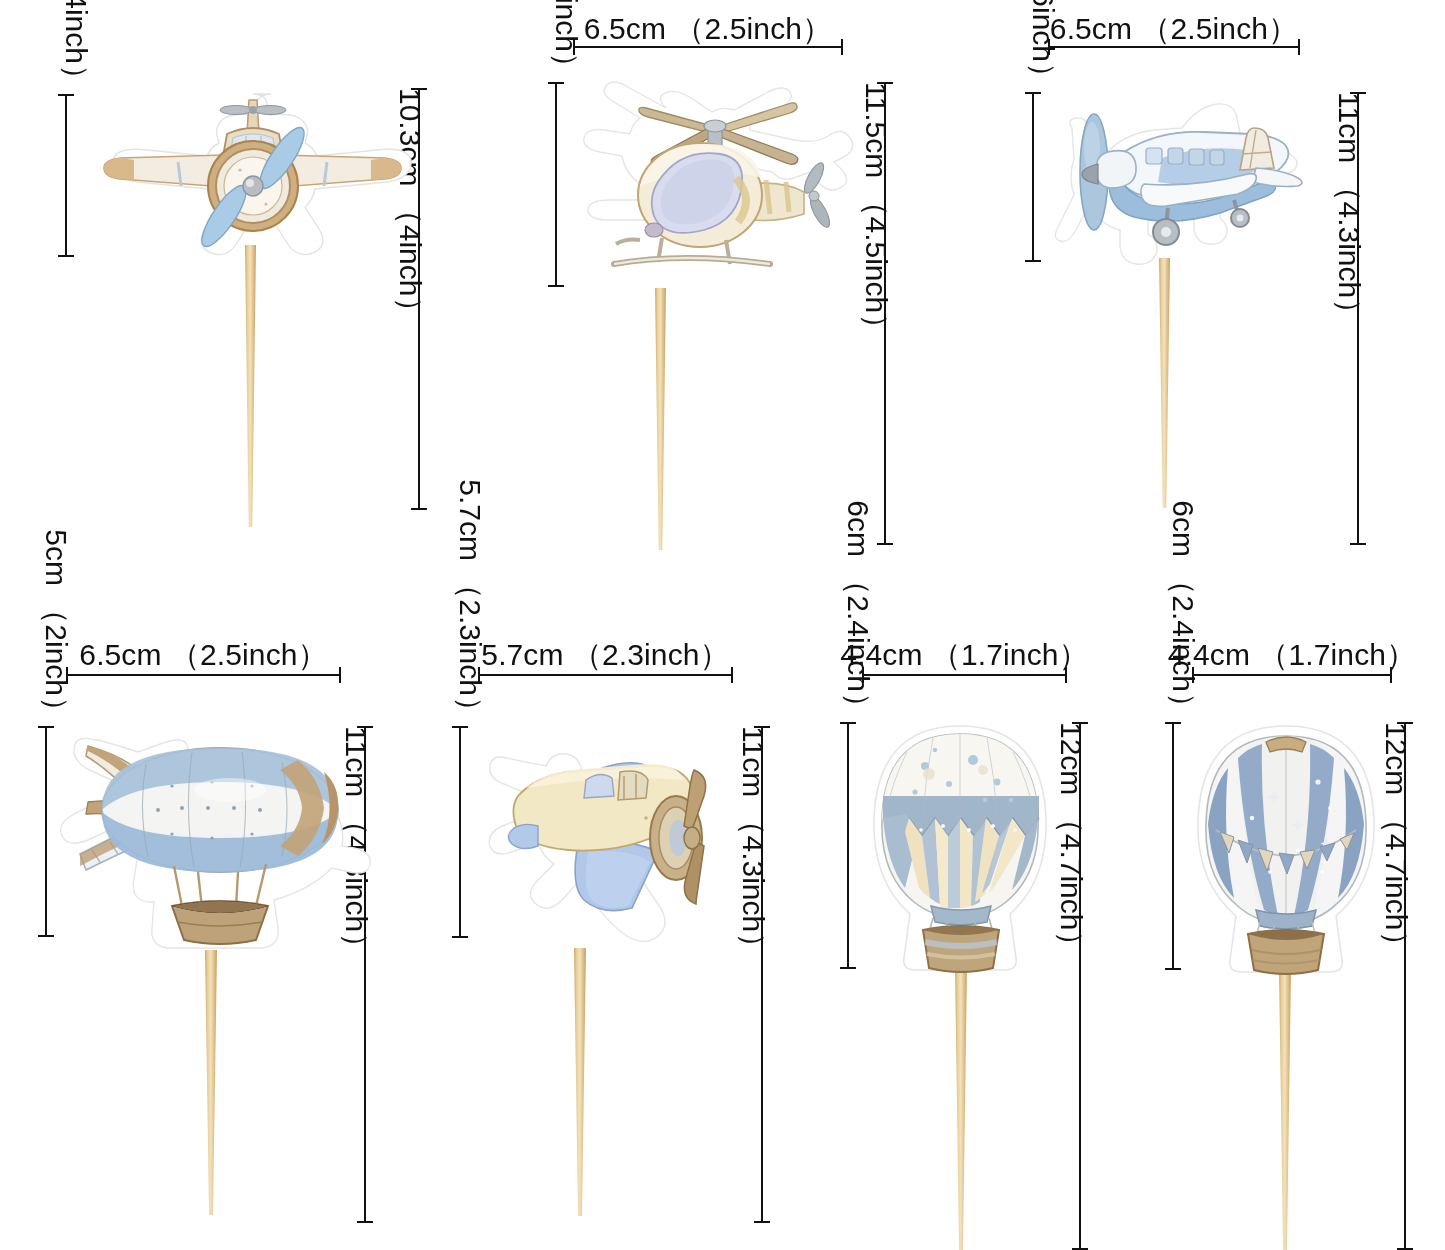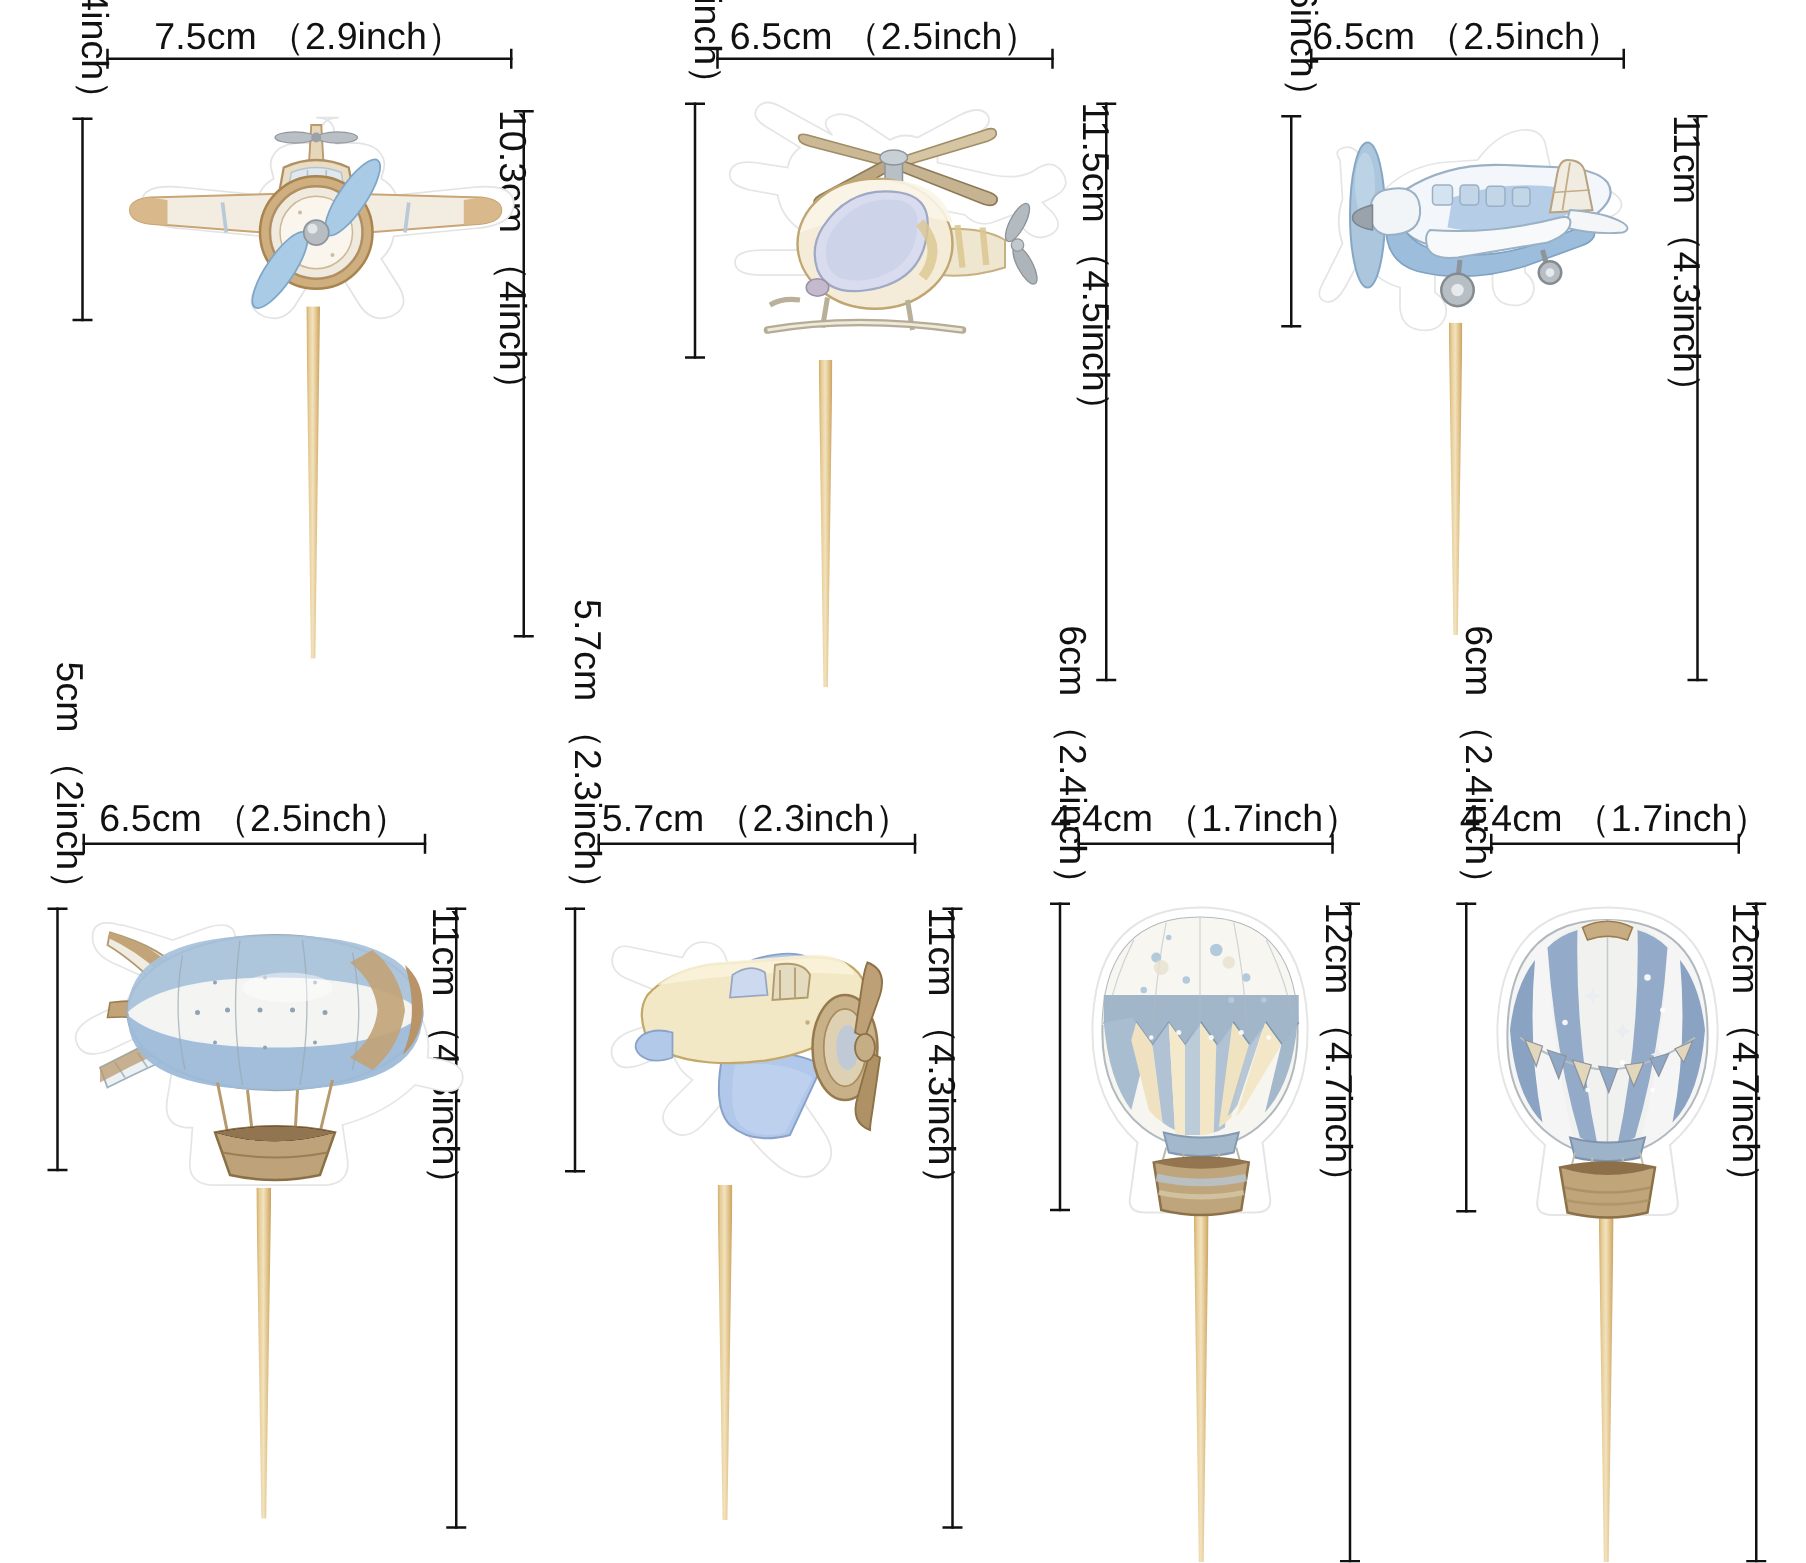--- a/index.html
+++ b/index.html
@@ -66,26 +66,20 @@
 
   
   .art{position:absolute;}
   .art svg{display:block;width:100%;height:100%;overflow:visible;}
 </style>
 </head>
 <body>
 
 <div id="sheet">
 
-  <div class="hdim" style="left:85px;top:14px;width:325px;height:46px;">
-    <div class="lbl">7.5cm （2.9inch）</div>
-    <div class="bar" style="top:32px;"></div>
-    <div class="cap l" style="top:25px;"></div>
-    <div class="cap r" style="top:25px;"></div>
-  </div>
 
   <div class="vdim" style="left:65px;top:94px;height:163px;width:2px;">
     <div class="bar"></div>
     <div class="cap t"></div>
     <div class="cap b"></div>
     <div class="lbl">3.8cm （1.4inch）</div>
   </div>
 
   <div class="vdim right" style="left:418px;top:88px;height:422px;width:2px;">
     <div class="bar"></div>

